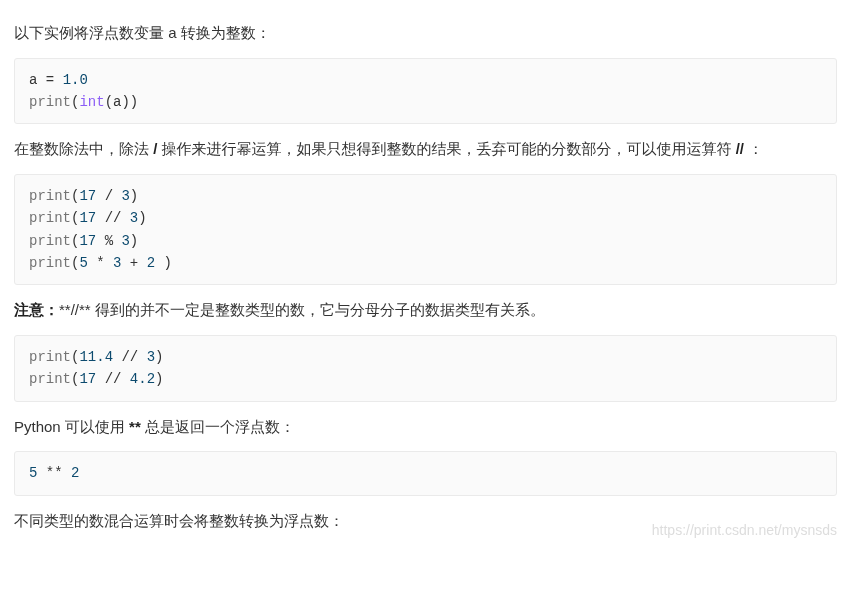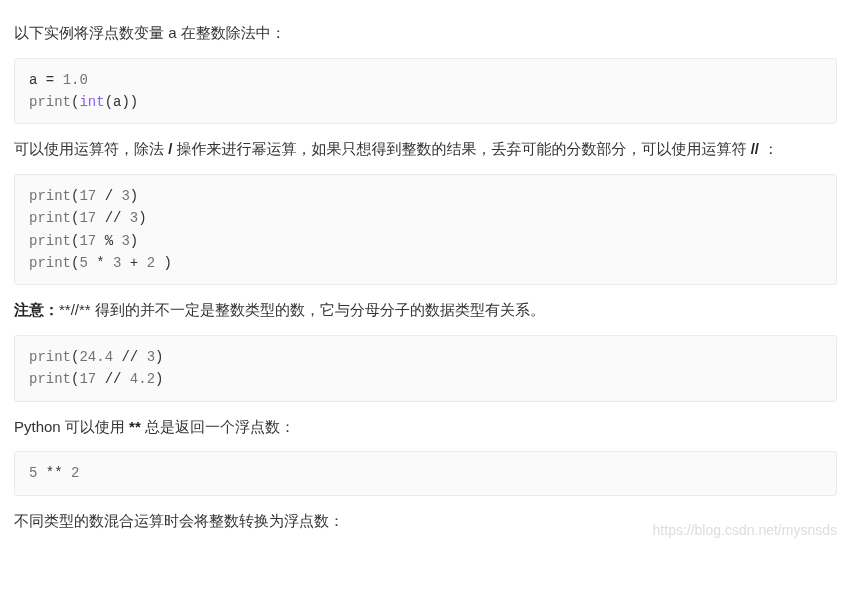--- a/index.html
+++ b/index.html
@@ -28,55 +28,55 @@
       padding: 10px 14px;
       margin: 12px 0;
       font-family: Consolas, "Courier New", monospace;
       font-size: 14px;
       line-height: 1.6;
       white-space: pre;
       color: #333;
     }
     .kw { color: #737373; }
     .fn { color: #8b5cf6; }
-    .num { color: #737373; }
+    .num { color: #0c4a6e; }
     .op { color: #333; }
     strong {
       font-weight: 700;
       color: #222;
     }
     .watermark {
       position: absolute;
       right: 14px;
       bottom: 10px;
       color: #ddd;
       font-size: 14px;
       font-family: Arial, sans-serif;
       pointer-events: none;
     }
   </style>
 </head>
 <body>
 
-<p>以下实例将浮点数变量 a 在整数除法中：</p>
+<p>以下实例将浮点数变量 a 转换为整数：</p>
 
 <div class="code-block"><span>a </span><span class="op">= </span><span class="num">1.0</span>
 <span class="kw">print</span><span>(</span><span class="fn">int</span><span>(a))</span></div>
 
-<p><span>可以使用运算符，除法 </span><strong>/</strong><span> 操作来进行幂运算，如果只想得到整数的结果，丢弃可能的分数部分，可以使用运算符 </span><strong>//</strong><span> ：</span></p>
+<p><span>在整数除法中，除法 </span><strong>/</strong><span> 操作来进行幂运算，如果只想得到整数的结果，丢弃可能的分数部分，可以使用运算符 </span><strong>//</strong><span> ：</span></p>
 
 <div class="code-block"><span class="kw">print</span><span>(</span><span class="num">17</span><span> / </span><span class="num">3</span><span>)</span>
 <span class="kw">print</span><span>(</span><span class="num">17</span><span> // </span><span class="num">3</span><span>)</span>
 <span class="kw">print</span><span>(</span><span class="num">17</span><span> % </span><span class="num">3</span><span>)</span>
 <span class="kw">print</span><span>(</span><span class="num">5</span><span> * </span><span class="num">3</span><span> + </span><span class="num">2</span><span> )</span></div>
 
 <p><strong>注意：</strong><span>**</span><span>//</span><span>**</span><span> 得到的并不一定是整数类型的数，它与分母分子的数据类型有关系。</span></p>
 
-<div class="code-block"><span class="kw">print</span><span>(</span><span class="num">24.4</span><span> // </span><span class="num">3</span><span>)</span>
+<div class="code-block"><span class="kw">print</span><span>(</span><span class="num">11.4</span><span> // </span><span class="num">3</span><span>)</span>
 <span class="kw">print</span><span>(</span><span class="num">17</span><span> // </span><span class="num">4.2</span><span>)</span></div>
 
 <p><span>Python 可以使用 </span><strong>**</strong><span> 总是返回一个浮点数：</span></p>
 
 <div class="code-block"><span class="num">5</span><span> ** </span><span class="num">2</span></div>
 
 <p>不同类型的数混合运算时会将整数转换为浮点数：</p>
 
-<div class="watermark">https://blog.csdn.net/mysnsds</div>
+<div class="watermark">https://print.csdn.net/mysnsds</div>
 
 </body></html>

